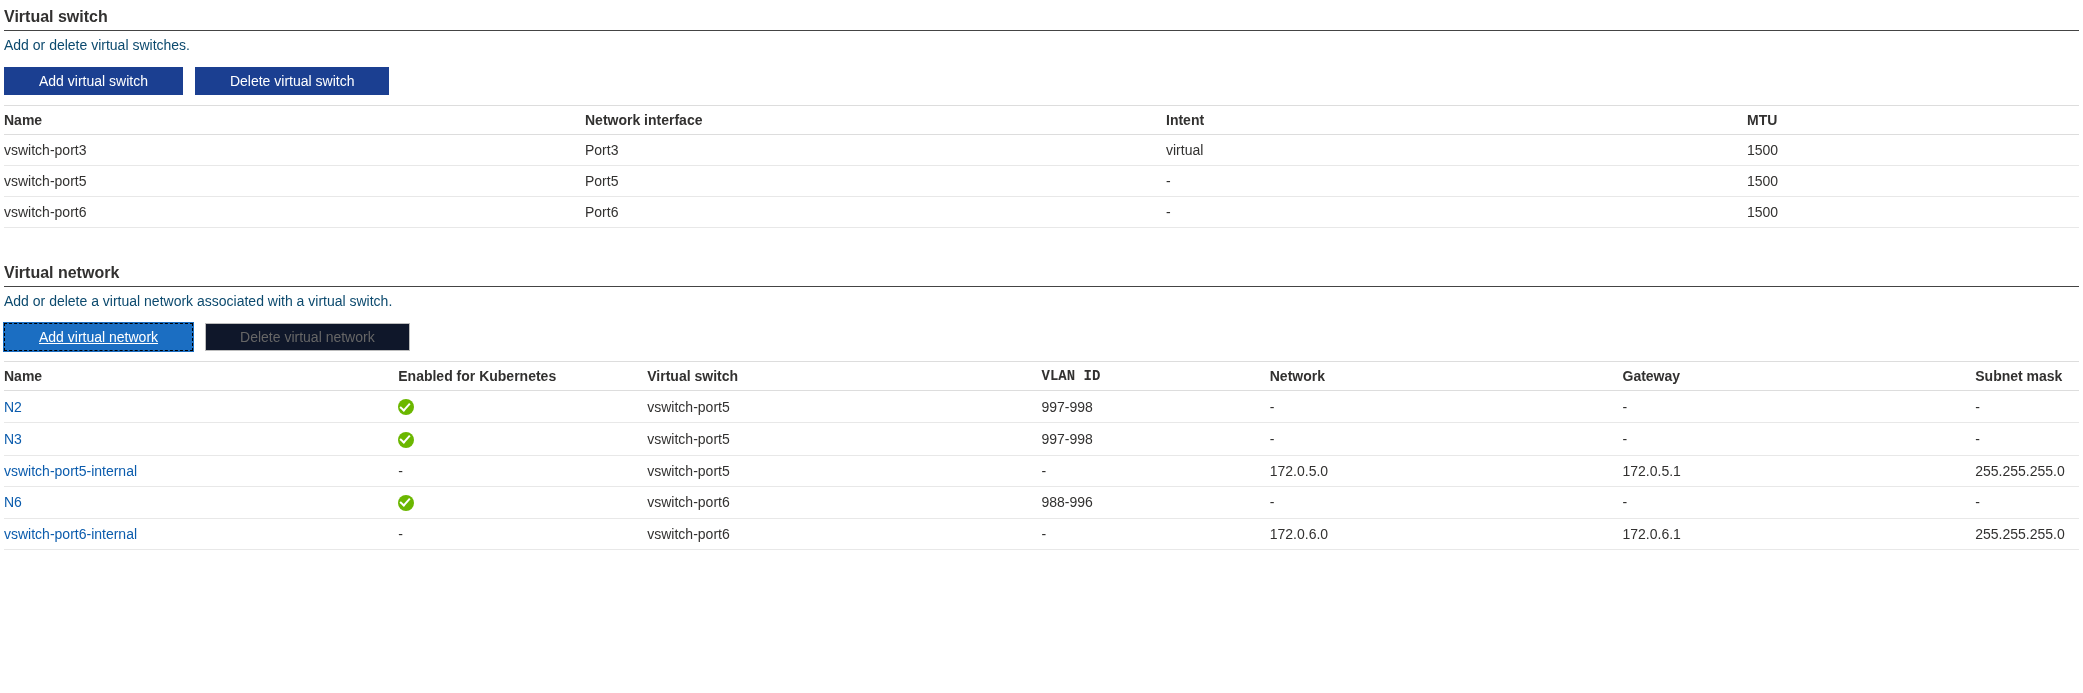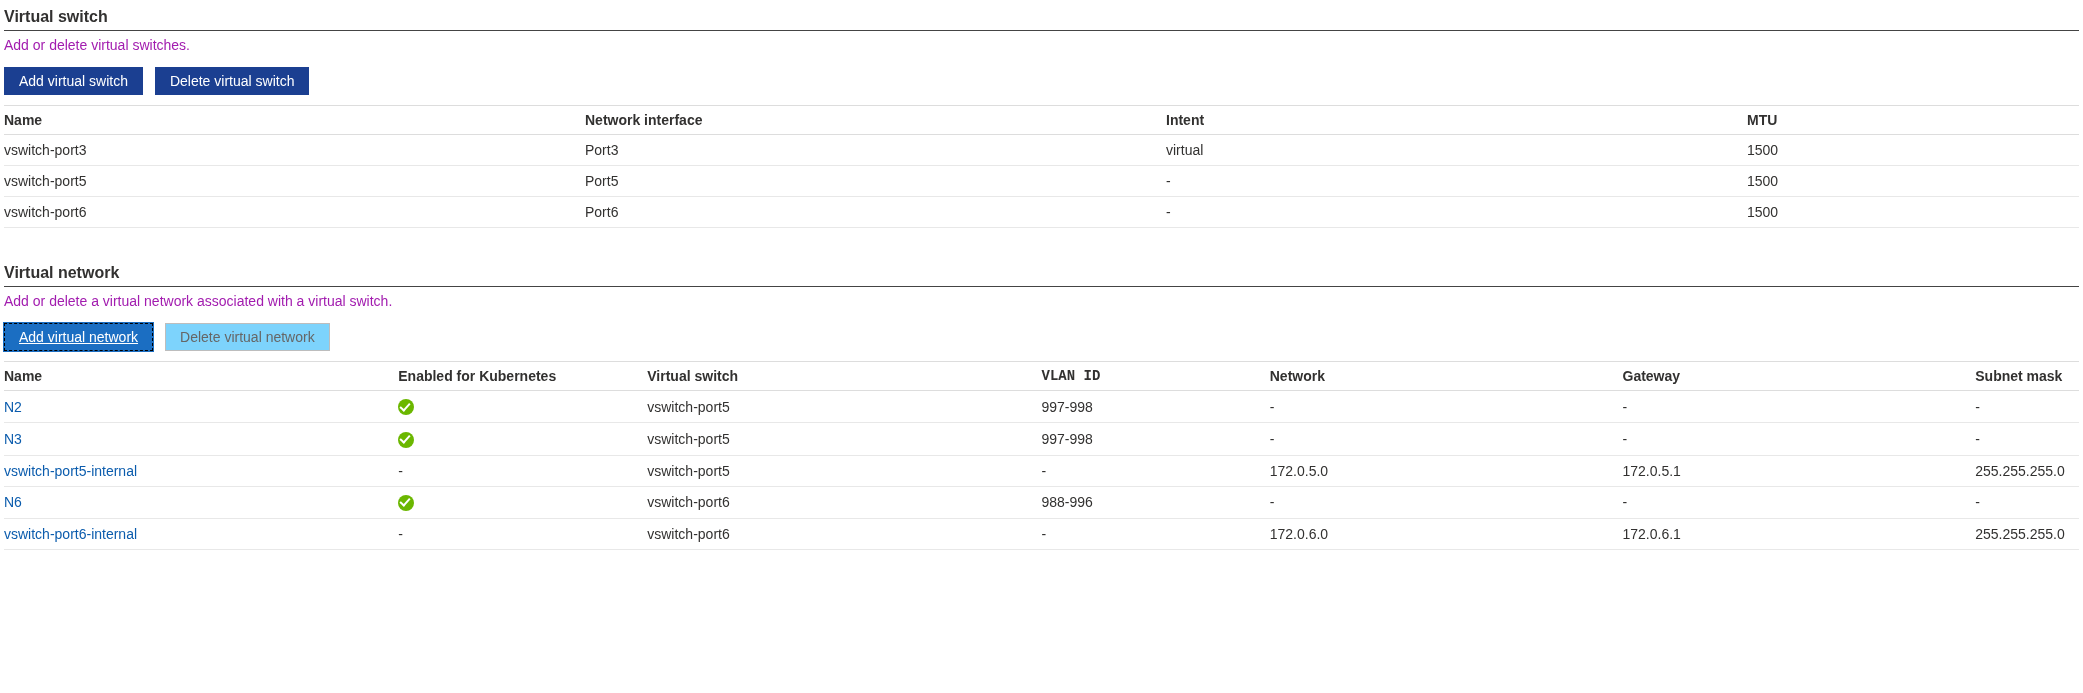--- a/index.html
+++ b/index.html
@@ -16,49 +16,49 @@
   .section-title {
     font-weight: 600;
     font-size: 16px;
     padding-bottom: 4px;
     border-bottom: 1px solid #444;
     margin-bottom: 6px;
   }
   .section-desc {
     font-size: 14px;
     margin-bottom: 14px;
-    color: #a21caf;
+    color: #0c4a6e;
   }
   .button-row {
     display: flex;
     gap: 12px;
     margin-bottom: 10px;
   }
   .btn {
     font-family: inherit;
     font-size: 14px;
-    padding: 5px 14px;
+    padding: 5px 34px;
     border: 1px solid transparent;
     cursor: pointer;
     min-width: 80px;
   }
   .btn-primary {
     background: #1b3f91;
     color: #ffffff;
     border-color: #1b3f91;
   }
   .btn-active {
     background: #1b6ec2;
     color: #ffffff;
     border: 1px dashed #000;
     outline: 1px solid #1b6ec2;
     text-decoration: underline;
   }
   .btn-disabled {
-    background: #7dd3fc;
+    background: #0f172a;
     color: #666;
     border: 1px solid #bdbdbd;
     cursor: default;
   }
   table {
     width: 100%;
     border-collapse: collapse;
     font-size: 14px;
   }
   thead th {

